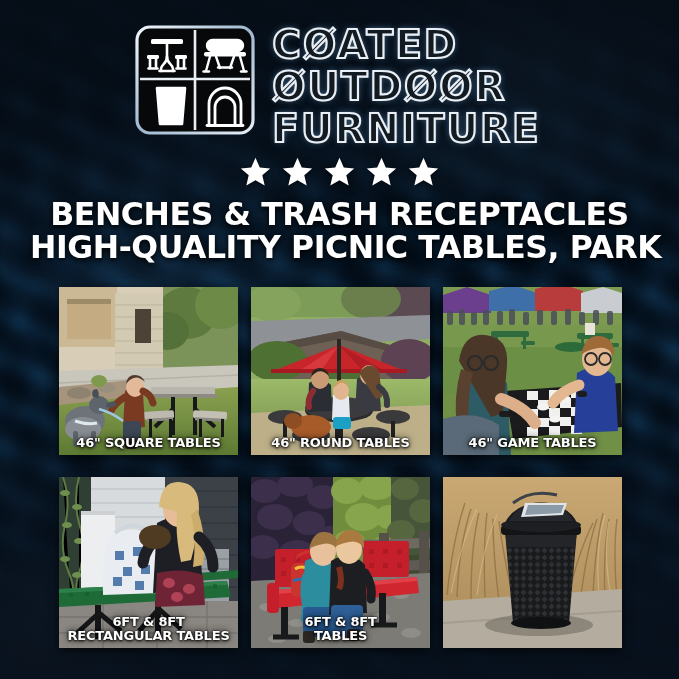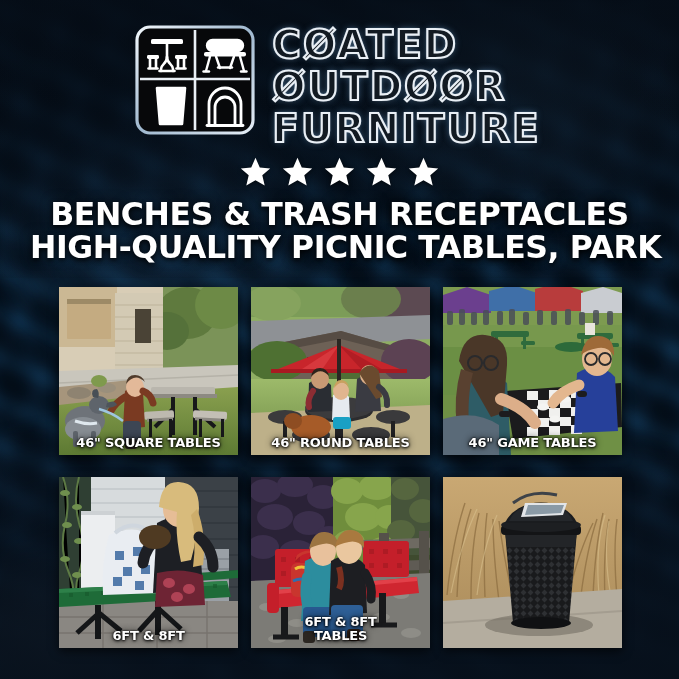--- a/index.html
+++ b/index.html
@@ -716,20 +716,21 @@
                   <ellipse cx="130" cy="112" rx="6" ry="5"></ellipse>
                 <ellipse cx="118" cy="120" rx="6" ry="5"></ellipse>
               </g>
             </g>
 
             <ellipse cx="96" cy="60" rx="16" ry="12" fill="#4f3a22"></ellipse>
           </svg>
         </div>
         <div class="tile-caption">
           <span class="cap-line">6FT &amp; 8FT</span>
+          <span class="cap-line">RECTANGULAR TABLES</span>
         </div>
       </div>
 
       <div class="tile">
         <div class="tile-photo">
           <svg class="scene" viewBox="0 0 179 171" preserveAspectRatio="none">
             <rect width="179" height="171" fill="#3e4a2e"></rect>
 
             <rect x="0" y="0" width="90" height="110" fill="#2a2237"></rect>
             <g fill="#3b2f4c">

